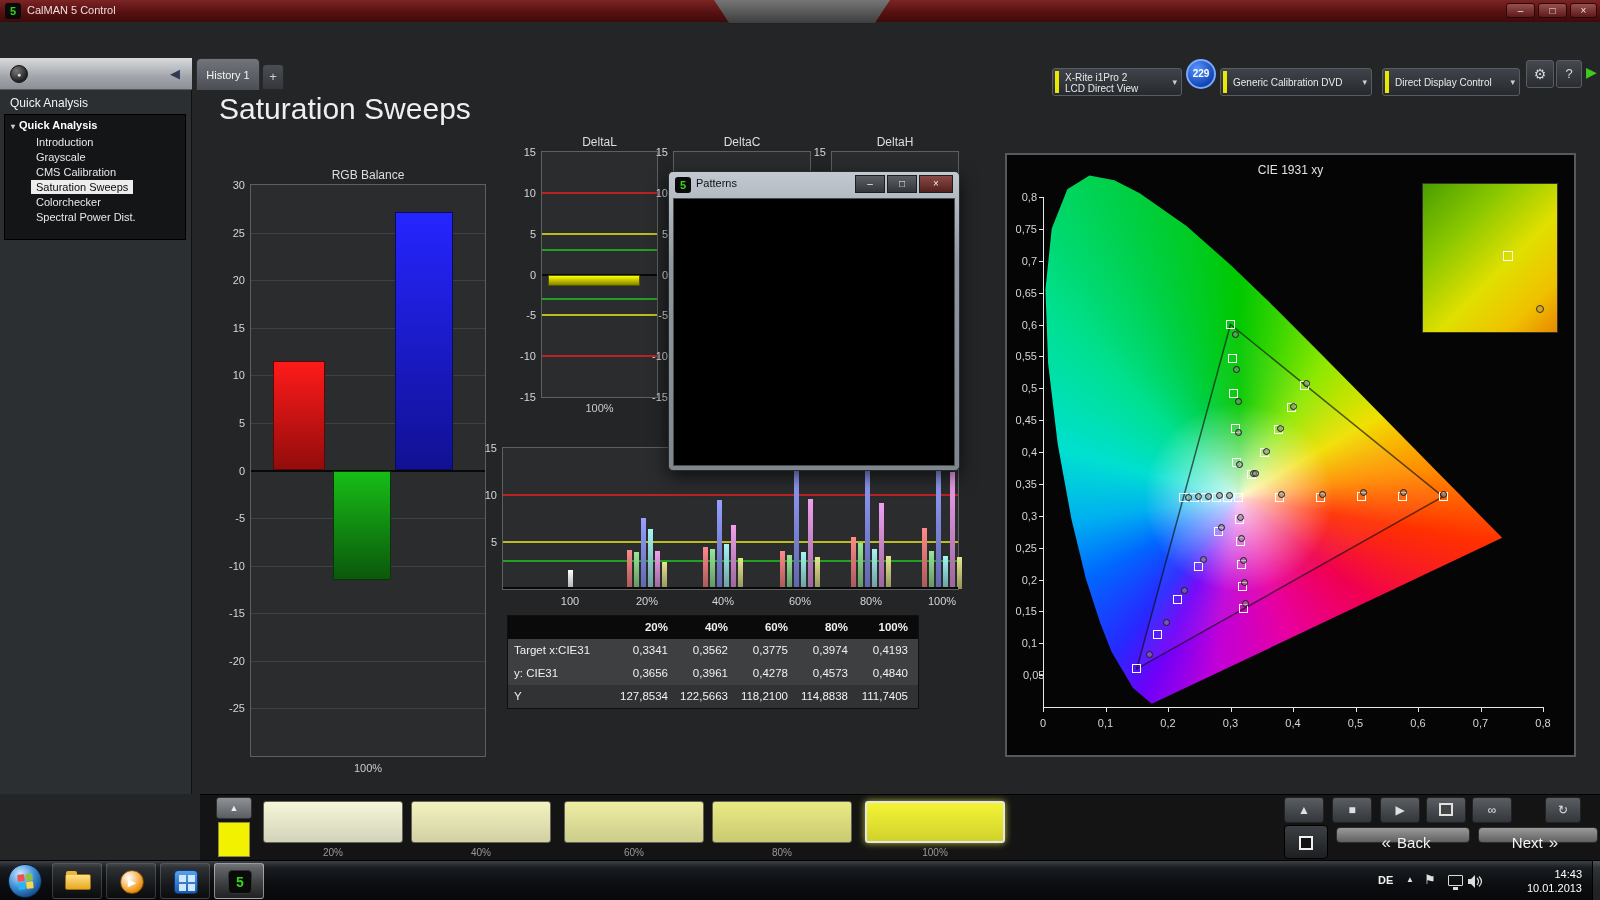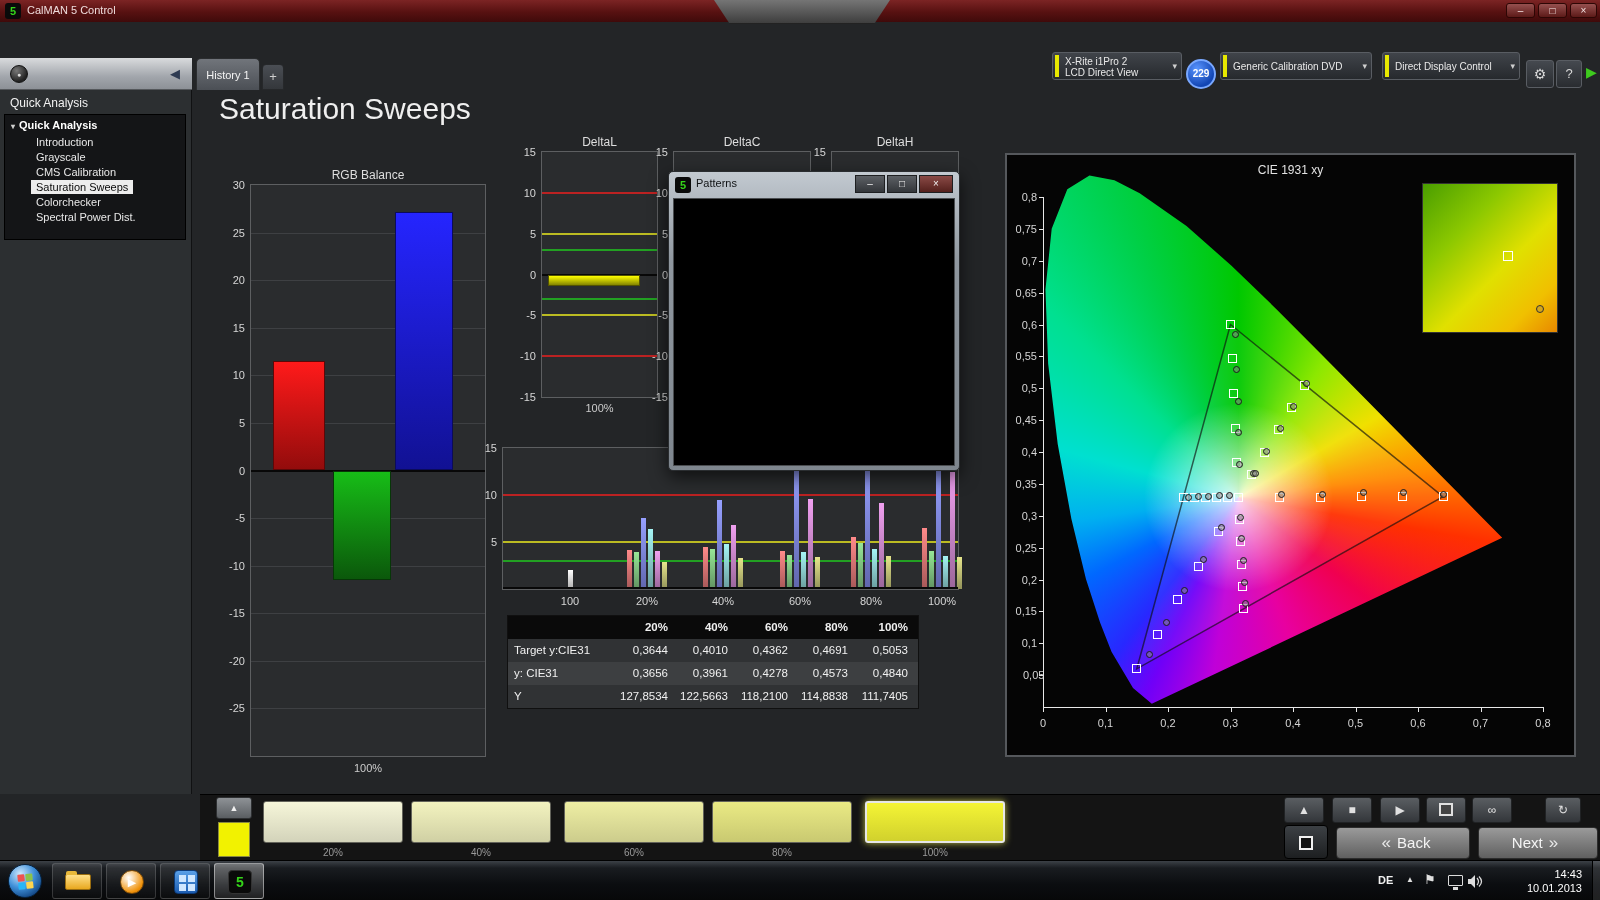--- a/index.html
+++ b/index.html
@@ -30,21 +30,21 @@
   #tree{position:absolute;left:4px;top:56px;width:182px;height:126px;background:#141517;border:1px solid #000;}
   #tree-root{position:absolute;left:6px;top:4px;color:#fff;font-size:11px;font-weight:bold;}
   #tree-root .marker{color:#cfcfcf;font-size:8px;margin-right:4px;}
   #tree-items{position:absolute;left:0;top:20px;width:180px;}
   .tree-item{margin:0 0 1px 26px;padding:1px 5px;font-size:11px;color:#e8e8e8;width:max-content;cursor:default;}
   .tree-item.sel{background:#ededed;color:#0a0a0a;}
 
   #tab-history{left:196px;top:58px;width:64px;height:32px;background:linear-gradient(#71757b,#4b4f55);border:1px solid #2b2d2f;border-bottom:none;border-radius:5px 5px 0 0;color:#f4f4f4;font-size:11px;line-height:32px;text-align:center;}
   #tab-add{left:262px;top:64px;width:22px;height:26px;background:linear-gradient(#4a4e54,#34373b);border:1px solid #26282a;border-radius:4px 4px 0 0;color:#cfcfcf;font-size:13px;line-height:24px;text-align:center;}
 
-  .tool-dd{top:52px;height:28px;background:linear-gradient(#40444a,#26292d);border:1px solid #595d63;border-radius:3px;color:#e9e9e9;}
+  .tool-dd{top:68px;height:28px;background:linear-gradient(#40444a,#26292d);border:1px solid #595d63;border-radius:3px;color:#e9e9e9;}
   .tool-accent{position:absolute;left:2px;top:2px;bottom:2px;width:4px;background:#e8e800;}
   .tool-caret{position:absolute;right:4px;top:8px;color:#cfcfcf;font-size:9px;}
   .dd-line{position:absolute;left:12px;font-size:10px;white-space:nowrap;}
   .tool-btn{top:60px;height:28px;background:linear-gradient(#45494f,#292c30);border:1px solid #595d63;border-radius:3px;color:#d8d8d8;text-align:center;}
   #badge{left:1186px;top:59px;width:30px;height:30px;border-radius:50%;background:radial-gradient(circle at 35% 30%,#5a95ff,#1246b4 70%);border:2px solid #79a8ff;color:#fff;font-size:10px;font-weight:bold;line-height:26px;text-align:center;z-index:6;}
   #panel-arrow{left:1586px;top:64px;color:#3ecb1e;font-size:14px;}
 
   
   .chart-title{position:absolute;color:#dedede;font-size:12px;text-align:center;}
   .xcap{position:absolute;color:#cccccc;font-size:11px;text-align:center;}
@@ -97,21 +97,21 @@
   #filmstrip{left:200px;top:794px;width:1400px;height:66px;background:#141414;border-top:1px solid #000;z-index:5;}
   #strip-toggle{position:absolute;left:16px;top:2px;width:36px;height:22px;background:linear-gradient(#8e9296,#5a5e62);border:1px solid #2e3032;border-radius:3px;color:#f0f0f0;font-size:9px;line-height:20px;text-align:center;}
   #current-swatch{position:absolute;left:18px;top:27px;width:32px;height:35px;border:1px solid #8a8a40;}
   .thumb{position:absolute;top:6px;width:140px;height:58px;}
   .thumbrect{position:absolute;left:0;top:0;width:140px;height:42px;border:1px solid #63635a;border-radius:3px;}
   .selthumb .thumbrect{border:2px solid #e6e6e6;box-shadow:0 0 7px rgba(230,230,80,.8);}
   .thumblabel{position:absolute;top:46px;width:140px;text-align:center;font-size:10px;color:#9a9a9a;}
   .strip-btn{position:absolute;top:2px;width:40px;height:26px;background:linear-gradient(#5a5e62,#33363a);border:1px solid #202224;border-radius:3px;color:#e0e0e0;font-size:12px;line-height:24px;text-align:center;}
   #big-stop{position:absolute;left:1084px;top:30px;width:44px;height:34px;background:linear-gradient(#3c4044,#1d1f21);border:1px solid #000;border-radius:4px;}
   #big-stop span{position:absolute;left:14px;top:10px;width:14px;height:14px;border:2px solid #f0f0f0;background:#111;}
-  .nav-btn{position:absolute;top:32px;height:32px;background:linear-gradient(#9a9a9a,#606060);border:1px solid #2c2c2c;border-radius:4px;color:#f4f4f4;font-size:15px;line-height:30px;text-align:center;}
+  .nav-btn{position:absolute;top:32px;height:16px;background:linear-gradient(#9a9a9a,#606060);border:1px solid #2c2c2c;border-radius:4px;color:#f4f4f4;font-size:15px;line-height:30px;text-align:center;}
   .nav-arrow{font-size:17px;color:#e8e8e8;margin:0 6px;}
 
   
   #taskbar{left:0;top:860px;width:1600px;height:40px;background:linear-gradient(#3c4147 0%,#191c20 18%,#0b0d10 60%,#070809);border-top:1px solid #000;z-index:60;}
   #start-orb{position:absolute;left:8px;top:3px;width:34px;height:34px;border-radius:50%;background:radial-gradient(circle at 35% 28%,#cfeaff,#3f8fd8 45%,#0c3c78 85%);border:1px solid #06223f;}
   #orb-flag{position:absolute;left:9px;top:9px;width:16px;height:16px;transform:rotate(-6deg);}
   .orb-q{position:absolute;width:7px;height:7px;border-radius:1px;}
   .q1{left:0;top:0;background:#ef5350;} .q2{left:8px;top:0;background:#8bc34a;}
   .q3{left:0;top:8px;background:#29b6f6;} .q4{left:8px;top:8px;background:#ffd54f;}
   .task-slot{position:absolute;top:2px;width:50px;height:36px;border:1px solid rgba(255,255,255,.16);border-radius:3px;background:linear-gradient(rgba(255,255,255,.10),rgba(255,255,255,.02));}
@@ -344,27 +344,27 @@
 
   <div id="sweep-table">
       <div class="trow head">
         <div class="tcell-label"></div>
         <div class="tcell-val">20%</div>
         <div class="tcell-val">40%</div>
         <div class="tcell-val">60%</div>
         <div class="tcell-val">80%</div>
         <div class="tcell-val">100%</div>
       </div>
-      <div class="trow even">
-        <div class="tcell-label">Target y:CIE31</div>
-        <div class="tcell-val">0,3644</div>
-        <div class="tcell-val">0,4010</div>
-        <div class="tcell-val">0,4362</div>
-        <div class="tcell-val">0,4691</div>
-        <div class="tcell-val">0,5053</div>
+      <div class="trow odd">
+        <div class="tcell-label">Target x:CIE31</div>
+        <div class="tcell-val">0,3341</div>
+        <div class="tcell-val">0,3562</div>
+        <div class="tcell-val">0,3775</div>
+        <div class="tcell-val">0,3974</div>
+        <div class="tcell-val">0,4193</div>
       </div>
       <div class="trow odd">
         <div class="tcell-label">y: CIE31</div>
         <div class="tcell-val">0,3656</div>
         <div class="tcell-val">0,3961</div>
         <div class="tcell-val">0,4278</div>
         <div class="tcell-val">0,4573</div>
         <div class="tcell-val">0,4840</div>
       </div>
       <div class="trow even">

